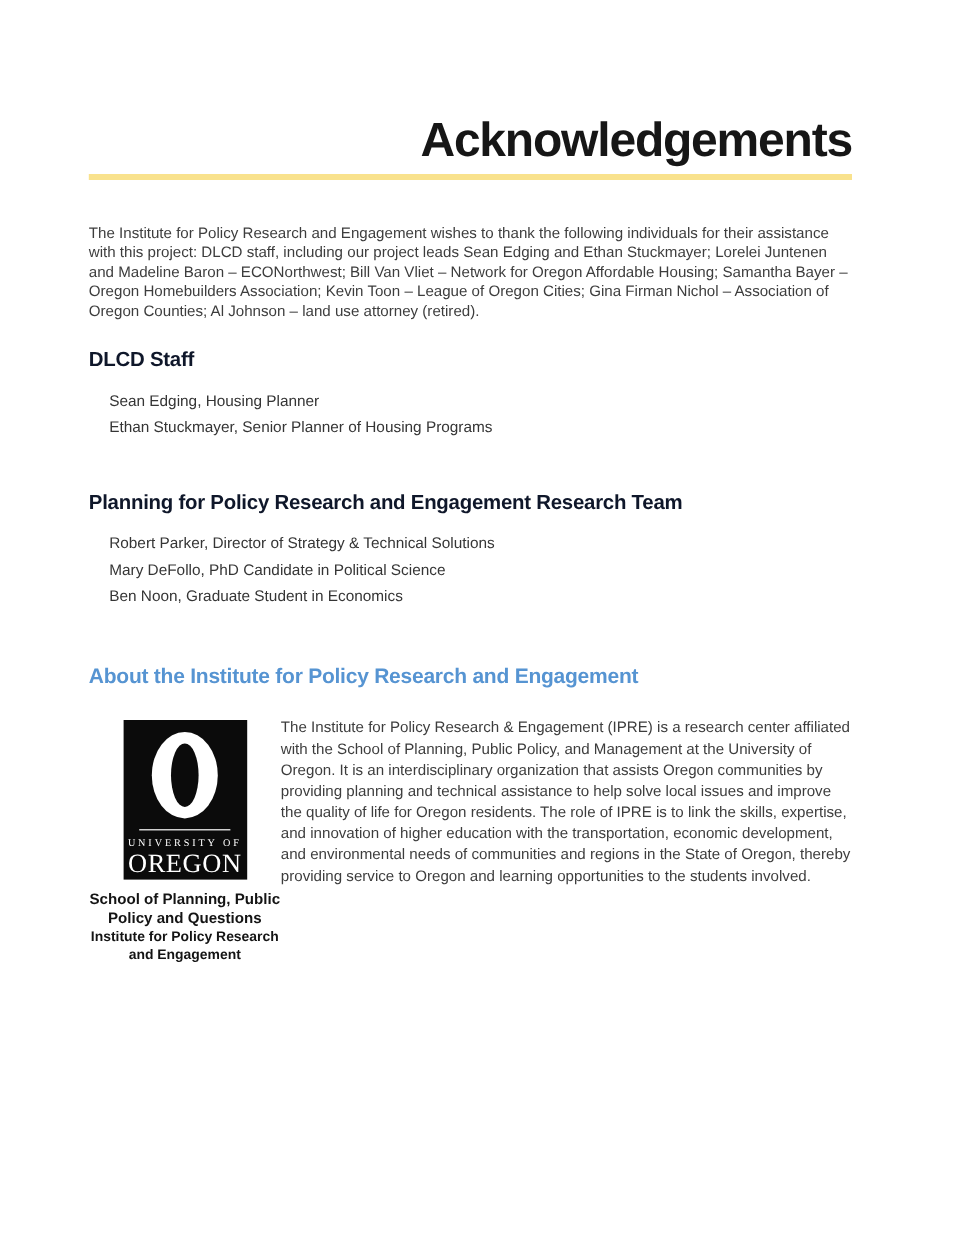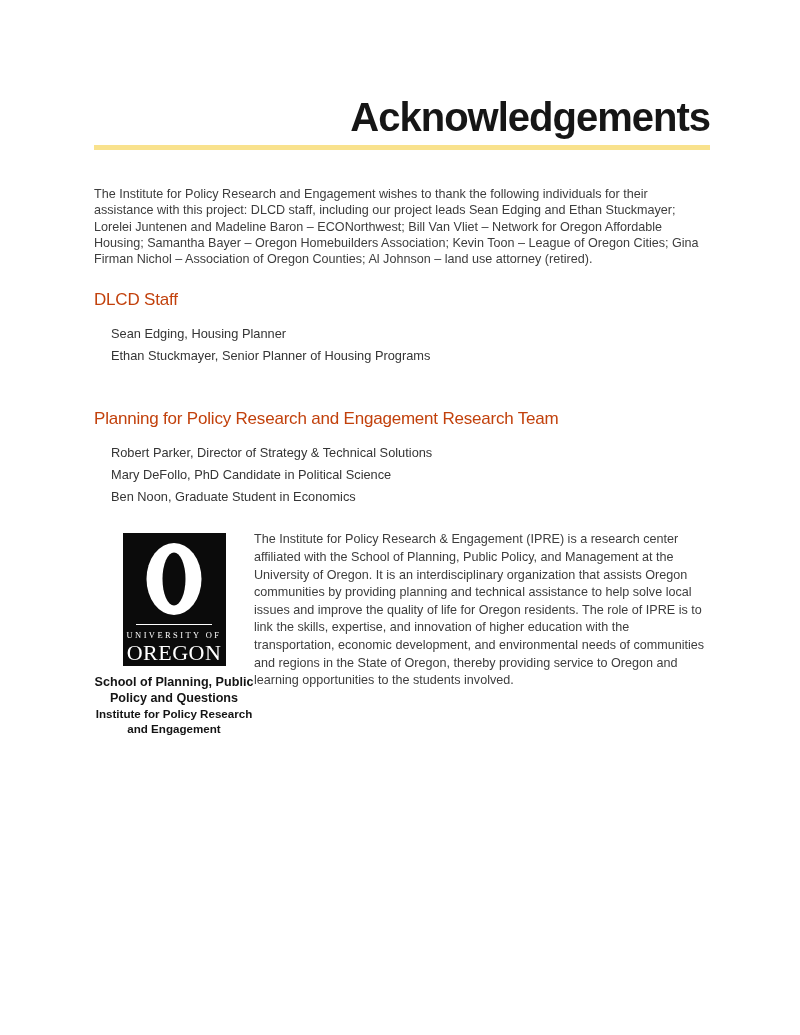--- a/index.html
+++ b/index.html
@@ -3,33 +3,33 @@
 <meta charset="utf-8">
 <style>
   * { margin:0; padding:0; box-sizing:border-box; }
   html, body { background:#ffffff; }
   body {
     width:800px; height:1035px;
     font-family:"Liberation Sans", sans-serif;
     color:#3d3d3d;
   }
   .page { width:800px; height:1035px; background:#fff; overflow:hidden; position:relative; }
-  .content { padding:96px 90px 0 94px; }
+  .content { padding:96px 90px 0 74px; }
 
   .doc-title {
     font-size:40px; font-weight:700; letter-spacing:-1px;
     color:#161616; text-align:right; line-height:1.05;
   }
   .title-rule { height:5px; background:#F9E28D; margin-top:7px; }
 
   .intro { margin-top:36px; font-size:12.6px; line-height:16.3px; color:#3d3d3d; }
 
   .section-heading {
-    margin-top:23px; font-size:17px; font-weight:400;
-    color:#c2410c; letter-spacing:-0.2px;
+    margin-top:23px; font-size:17px; font-weight:700;
+    color:#0f172a; letter-spacing:-0.2px;
   }
   .people { list-style:none; margin-top:13px; margin-left:17px; }
   .people li { font-size:12.8px; line-height:21.8px; color:#353535; }
   .section-research { margin-top:42px; }
 
   .contact { margin-top:38px; font-size:12.6px; line-height:19.5px; white-space:pre-wrap; }
 
   .about-heading {
     margin-top:46px; font-size:17.5px; font-weight:700;
     color:#5694D2; letter-spacing:-0.2px;
@@ -74,20 +74,21 @@
     </ul>
 
     <h2 class="section-heading section-research">Planning for Policy Research and Engagement Research Team</h2>
     <ul class="people">
       <li>Robert Parker, Director of Strategy &amp; Technical Solutions</li>
       <li>Mary DeFollo, PhD Candidate in Political Science</li>
       <li>Ben Noon, Graduate Student in Economics</li>
     </ul>
 
 
+    <h2 class="about-heading">About the Institute for Policy Research and Engagement</h2>
 
     <div class="about-row">
       <div class="logo-col">
         <div class="logo-box">
           <span class="logo-o">
             <svg width="58" height="74" viewBox="0 0 58 74" aria-hidden="true">
               <ellipse cx="29" cy="37" rx="27.5" ry="36" fill="#ffffff"></ellipse>
               <ellipse cx="29" cy="37" rx="11.5" ry="26.5" fill="#0B0B0B"></ellipse>
             </svg>
           </span>

